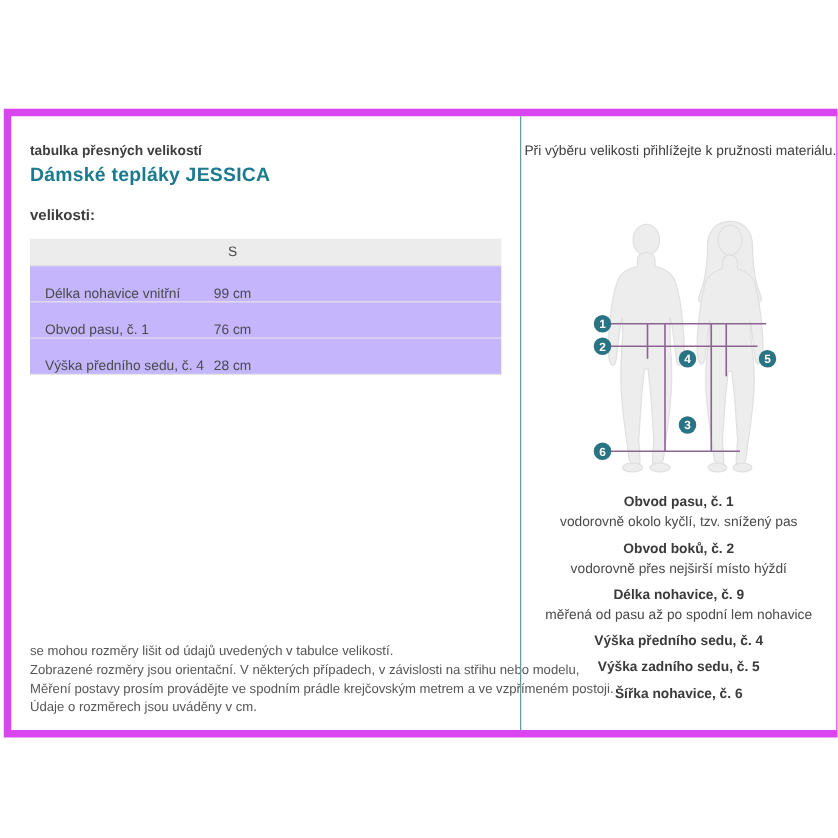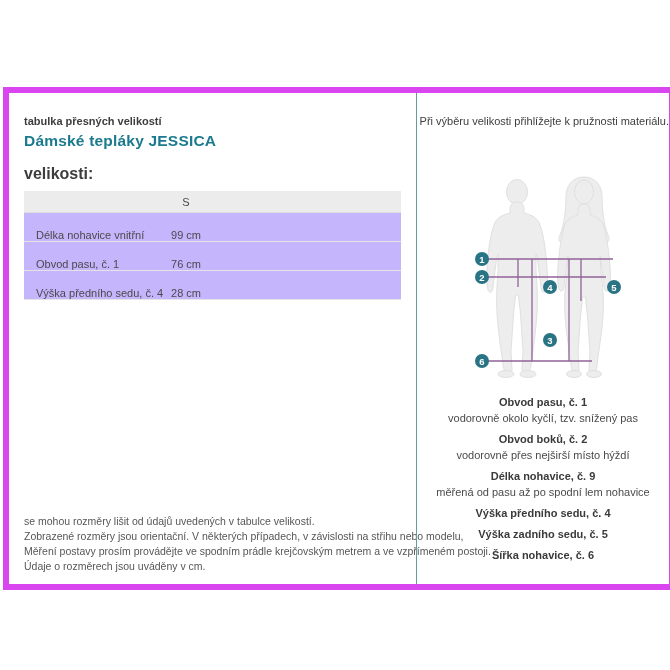--- a/index.html
+++ b/index.html
@@ -11,21 +11,21 @@
   .frame {
     position:absolute; left:3px; top:87px; width:660px; height:491px;
     border:6px solid #d946ef; background:#ffffff;
   }
   .left-col { position:absolute; left:0; top:0; width:407px; height:100%; }
   .v-divider { position:absolute; left:407px; top:0; bottom:0; width:1px; background:#5f9e9e; }
   .right-col { position:absolute; left:408px; top:0; right:0; height:100%; }
 
   .eyebrow   { position:absolute; left:15px; top:22px;  font-size:11px; font-weight:bold; color:#3d3d3d; }
   .page-title{ position:absolute; left:15px; top:39px;  font-size:15.5px; font-weight:bold; color:#1b7a8e; letter-spacing:0.2px; }
-  .sizes-label{position:absolute; left:15px; top:72px;  font-size:16px; font-weight:bold; color:#3d3d3d; }
+  .sizes-label{position:absolute; left:15px; top:72px;  font-size:12px; font-weight:bold; color:#3d3d3d; }
 
   .size-table { position:absolute; left:15px; top:98px; width:377px; font-size:11px; color:#4a4a4a; }
   .size-table .thead { display:flex; background:#ececec; height:21px; align-items:center; border-bottom:1px solid #dedede; color:#4a4a4a; }
   .size-table .row   { display:flex; height:28px; align-items:flex-end; border-bottom:1px solid #e4e4e4; background:#c4b5fd; }
   .col-label { flex:0 0 128px; padding-left:12px; white-space:nowrap; }
   .col-value { flex:0 0 44px; text-align:center; white-space:nowrap; }
 
   .disclaimer { position:absolute; left:15px; top:421px; font-size:10.5px; color:#565656; line-height:15px; white-space:nowrap; }
 
   .note { position:absolute; left:0; right:0; top:21px; text-align:right; font-size:11px; color:#3d3d3d; line-height:15px; }

